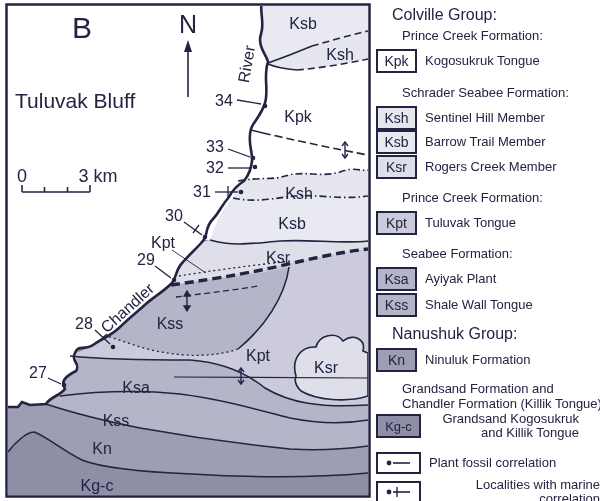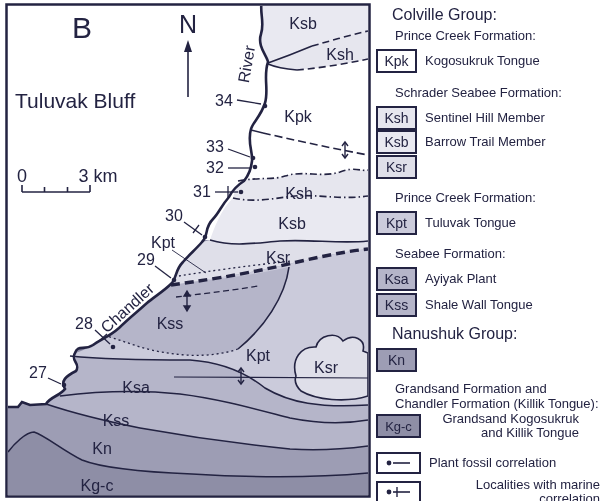--- a/index.html
+++ b/index.html
@@ -5,21 +5,21 @@
   html,body{margin:0;padding:0;background:#ffffff;}
   #fig{position:relative;width:600px;height:501px;background:#ffffff;overflow:hidden;
        font-family:"Liberation Sans", sans-serif;color:#232342;}
   #mapsvg{position:absolute;left:0;top:0;}
   svg text{fill:#232342;}
   .ulab{font-size:16px;}
   .loclab{font-size:16px;}
   .riverlab{font-size:16px;}
   #legend{position:absolute;left:376px;top:0;width:224px;height:501px;}
   .lg-head{position:absolute;left:16px;font-size:16px;}
-  .lg-sub{position:absolute;left:19px;font-size:13px;}
+  .lg-sub{position:absolute;left:26px;font-size:13px;}
   .lg-row{position:absolute;left:0;display:flex;align-items:center;gap:8px;}
   .sw{width:37px;height:20px;border:2px solid #232342;display:flex;align-items:center;
       justify-content:center;font-size:14px;flex:0 0 auto;}
   .sw-kpk{background:#ffffff}.sw-ksh{background:#e6e6ee}.sw-ksb{background:#e9e9f1}
   .sw-ksr{background:#dfdfe9}.sw-kpt{background:#cbcbdb}.sw-ksa{background:#b5b5c9}
   .sw-kss{background:#b5b5c9}.sw-kn{background:#9d9db4}.sw-kgc{background:#8e8ea6}
   .lg-name{font-size:13px;line-height:1.1;text-align:right;}
   .symbox{width:41px;height:18px;border:2px solid #232342;background:#fff;display:flex;
       align-items:center;justify-content:center;flex:0 0 auto;}
 </style>
@@ -190,20 +190,21 @@
   <div class="lg-row" style="top:106px">
     <div class="sw sw-ksh">Ksh</div>
     <div class="lg-name">Sentinel Hill Member</div>
   </div>
   <div class="lg-row" style="top:130px">
     <div class="sw sw-ksb">Ksb</div>
     <div class="lg-name">Barrow Trail Member</div>
   </div>
   <div class="lg-row" style="top:155px">
     <div class="sw sw-ksr">Ksr</div>
+    <div class="lg-name">Rogers Creek Member</div>
   </div>
 
   <div class="lg-sub" style="top:190px">Prince Creek Formation:</div>
 
   <div class="lg-row" style="top:211px">
     <div class="sw sw-kpt">Kpt</div>
     <div class="lg-name">Tuluvak Tongue</div>
   </div>
 
   <div class="lg-sub" style="top:246px">Seabee Formation:</div>
@@ -214,20 +215,21 @@
   </div>
   <div class="lg-row" style="top:293px">
     <div class="sw sw-kss">Kss</div>
     <div class="lg-name">Shale Wall Tongue</div>
   </div>
 
   <div class="lg-head" style="top:325px">Nanushuk Group:</div>
 
   <div class="lg-row" style="top:348px">
     <div class="sw sw-kn">Kn</div>
+    <div class="lg-name">Ninuluk Formation</div>
   </div>
 
   <div class="lg-sub" style="top:381px;width:208px">Grandsand Formation and Chandler Formation (Killik Tongue):</div>
 
   <div class="lg-row" style="top:412px">
     <div class="sw sw-kgc" style="width:41px;font-size:13px">Kg-c</div>
     <div class="lg-name" style="width:150px">Grandsand Kogosukruk and Killik Tongue</div>
   </div>
 
   <div class="lg-row" style="top:452px">

